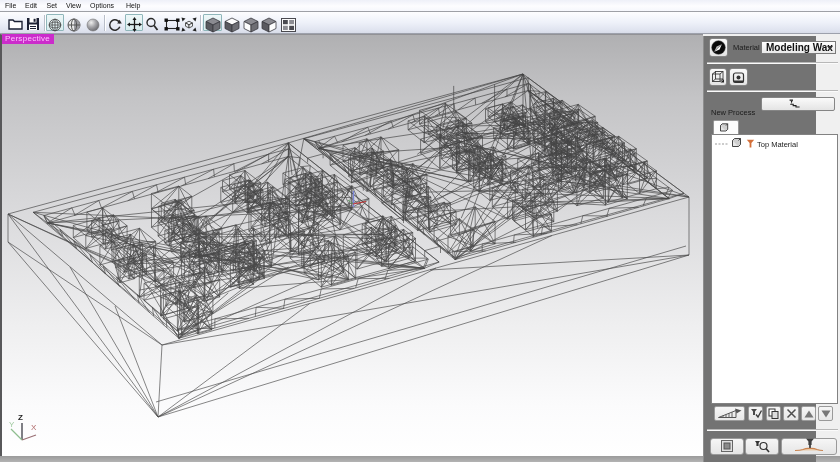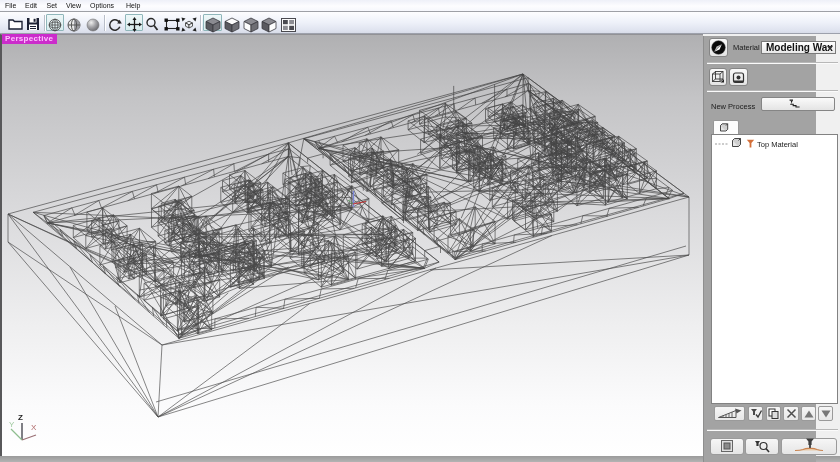--- a/index.html
+++ b/index.html
@@ -3,22 +3,22 @@
 *{margin:0;padding:0;box-sizing:border-box}
 html,body{width:840px;height:462px;overflow:hidden;font-family:"Liberation Sans",sans-serif}
 #app{position:relative;width:840px;height:462px;background:#f0f0f0}
 #menubar{position:absolute;left:0;top:0;width:840px;height:12px;background:linear-gradient(#eef0f8,#fdfdff 55%,#f6f7fc);border-bottom:1px solid #9ea0a6}
 #menubar span{position:absolute;top:2px;font-size:7px;color:#121212}
 #toolbar{position:absolute;left:0;top:12px;width:840px;height:22px;background:linear-gradient(#fdfdff,#eef1f9 50%,#e0e4f0 85%,#d8dce8);border-bottom:1px solid #9da1ac}
 .tbtn{position:absolute;top:2px;width:18px;height:17px;border:1px solid #8fb6ba;background:linear-gradient(#eef7f8,#d9ecee);border-radius:1px}
 .tsep{position:absolute;top:3px;width:1px;height:16px;background:#b9bec9;box-shadow:1px 0 0 #fff}
 #viewport{position:absolute;left:0;top:34px;width:703px;height:422px;background:linear-gradient(#b0b0b2 0,#c4c4c6 15%,#dadadc 42%,#eeeeef 68%,#fbfbfc 88%,#ffffff);border-left:2px solid #58585a;border-top:1px solid #929296}
 #bottomstrip{position:absolute;left:0;top:456px;width:840px;height:6px;background:linear-gradient(#9b9b9b,#b3b3b3)}
-#persp{position:absolute;left:2px;top:34px;background:#cb2ccb;color:#ffc0ff;font-size:8px;font-weight:bold;padding:0 4px 0 3px;line-height:10px;letter-spacing:0.3px}
-#panel{position:absolute;left:703px;top:36px;width:113px;height:426px;background:#a3a3a3;border-left:1px solid #8e8e8e}
+#persp{position:absolute;left:2px;top:34px;background:#cb2ccb;color:#ffc0ff;font-size:8px;font-weight:normal;padding:0 4px 0 3px;line-height:10px;letter-spacing:0.3px}
+#panel{position:absolute;left:703px;top:36px;width:113px;height:426px;background:#737373;border-left:1px solid #8e8e8e}
 .pbtn{position:absolute;border:1px solid #858585;border-radius:3px;background:linear-gradient(#fafafa,#e4e4e4)}
 .psep{position:absolute;left:3px;width:131px;height:1px;background:#b8b8b8;box-shadow:0 1px 0 #fbfbfb}
 .ptext{position:absolute;font-size:7.5px;color:#1a1a1a}
 #dropdown{position:absolute;left:57px;top:5px;width:75px;height:13px;border:1px solid #7a7a7a;background:linear-gradient(#ffffff,#e9e9e9);font-size:10px;font-weight:bold;color:#111;line-height:12px;padding-left:4px}
 #dropdown .arr{position:absolute;right:2px;top:4px;width:0;height:0;border-left:3.5px solid transparent;border-right:3.5px solid transparent;border-top:4px solid #333}
 #tab{position:absolute;left:9px;top:84px;width:26px;height:15px;background:#fdfdfd;border:1px solid #979797;border-bottom:none;border-radius:2px 2px 0 0}
 #treepanel{position:absolute;left:7px;top:98px;width:127px;height:270px;background:#fff;border:1px solid #828282}
 .sbtn{position:absolute;top:370px;height:15px;border:1px solid #9a9a9a;border-radius:2px;background:linear-gradient(#f6f6f6,#e7e7e7)}
 .bbtn{position:absolute;top:402px;height:17px;border:1px solid #9a9a9a;border-radius:3px;background:linear-gradient(#f6f6f6,#e5e5e5)}
 svg{display:block}
@@ -3271,21 +3271,21 @@
         </g>
         <path d="M9.5 12.5 L13 12.5 L13 9 Z" fill="#222"></path>
       </svg>
  <div class="pbtn" style="left:25px;top:32px;width:19px;height:18px"></div>
  <svg class="ico" style="left:28px;top:35px" width="13" height="13" viewBox="0 0 13 13">
         <rect x="1.5" y="2" width="10" height="9.5" rx="2" fill="none" stroke="#333" stroke-width="1.2"></rect>
         <circle cx="6.5" cy="6.5" r="2" fill="#333"></circle>
         <rect x="1.5" y="9.5" width="10" height="2" fill="#333"></rect>
       </svg>
  <div class="psep" style="top:54px"></div>
- <div class="ptext" style="left:7px;top:66px">New Process</div>
+ <div class="ptext" style="left:7px;top:72px">New Process</div>
  <div class="pbtn" style="left:57px;top:61px;width:74px;height:14px;border-radius:2px"></div>
  <svg class="ico" style="left:83px;top:63px" width="14" height="10" viewBox="0 0 14 10">
         <rect x="2.6" y="0.5" width="3.4" height="1.3" fill="#222"></rect>
         <path d="M3.6 1.8 L5.6 1.8 L4.9 3.4 L4.9 4.6 L4.3 4.6 L4.3 3.4 Z" fill="#222"></path>
         <path d="M3.2 5.2 L6.2 5.2 L6.2 6.6 L9 6.6 L9 8 L12.6 8" stroke="#222" stroke-width="1.1" fill="none"></path>
       </svg>
 
  <div id="tab"></div>
  <svg class="ico" style="left:14px;top:86px" width="12" height="12" viewBox="0 0 12 12">
         <path d="M2.5 3.5 L8 3.5 L8 9 L2.5 9 Z" fill="#e4e4e4" stroke="#333" stroke-width="0.9"></path>

